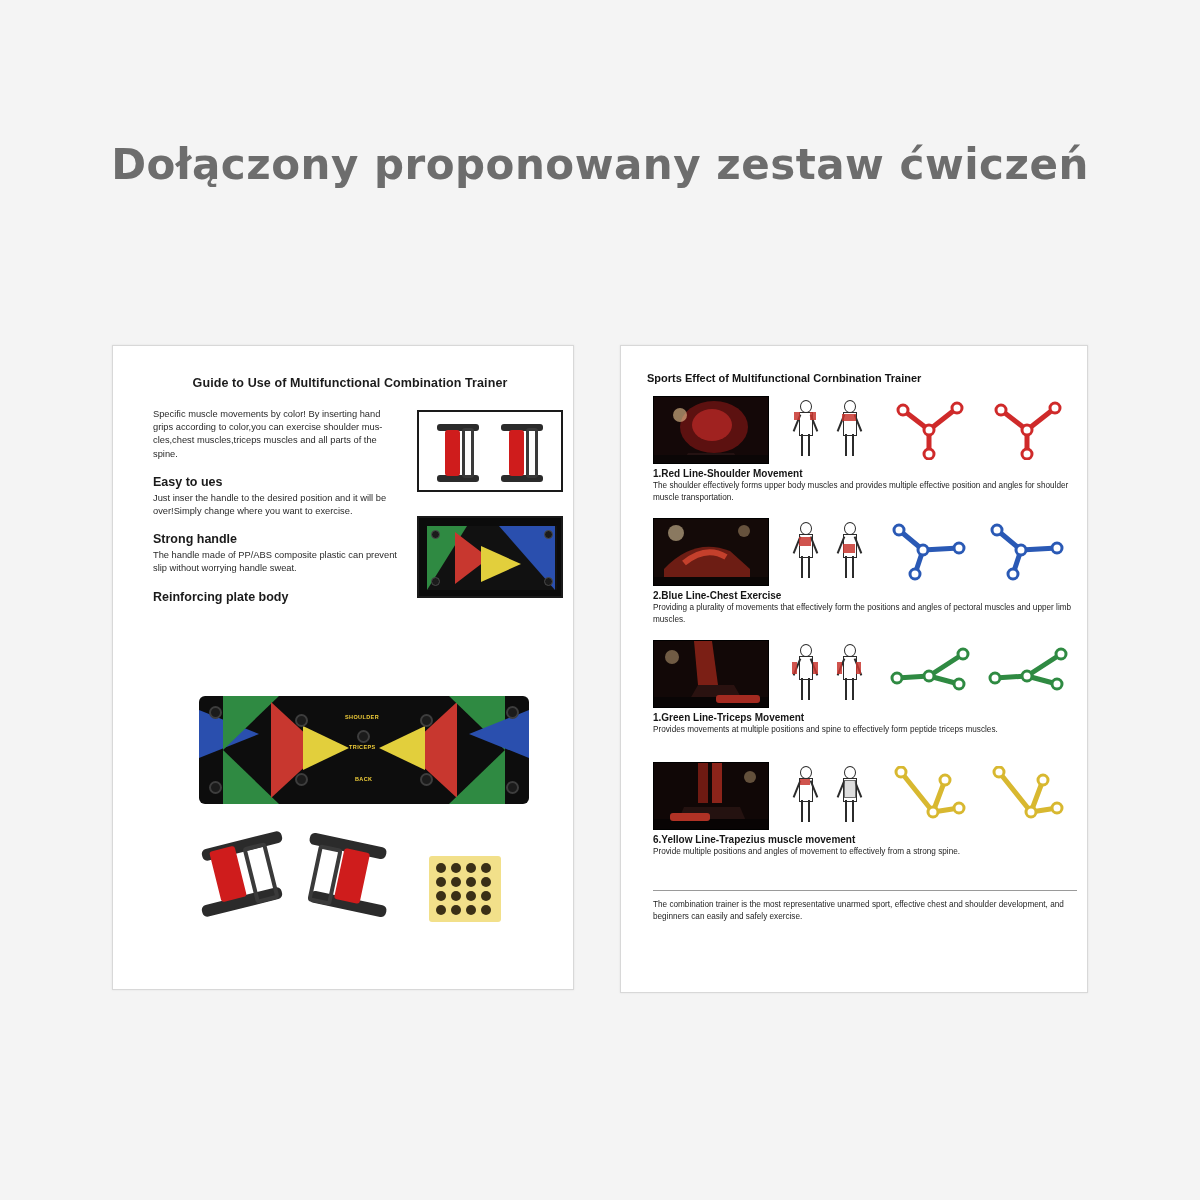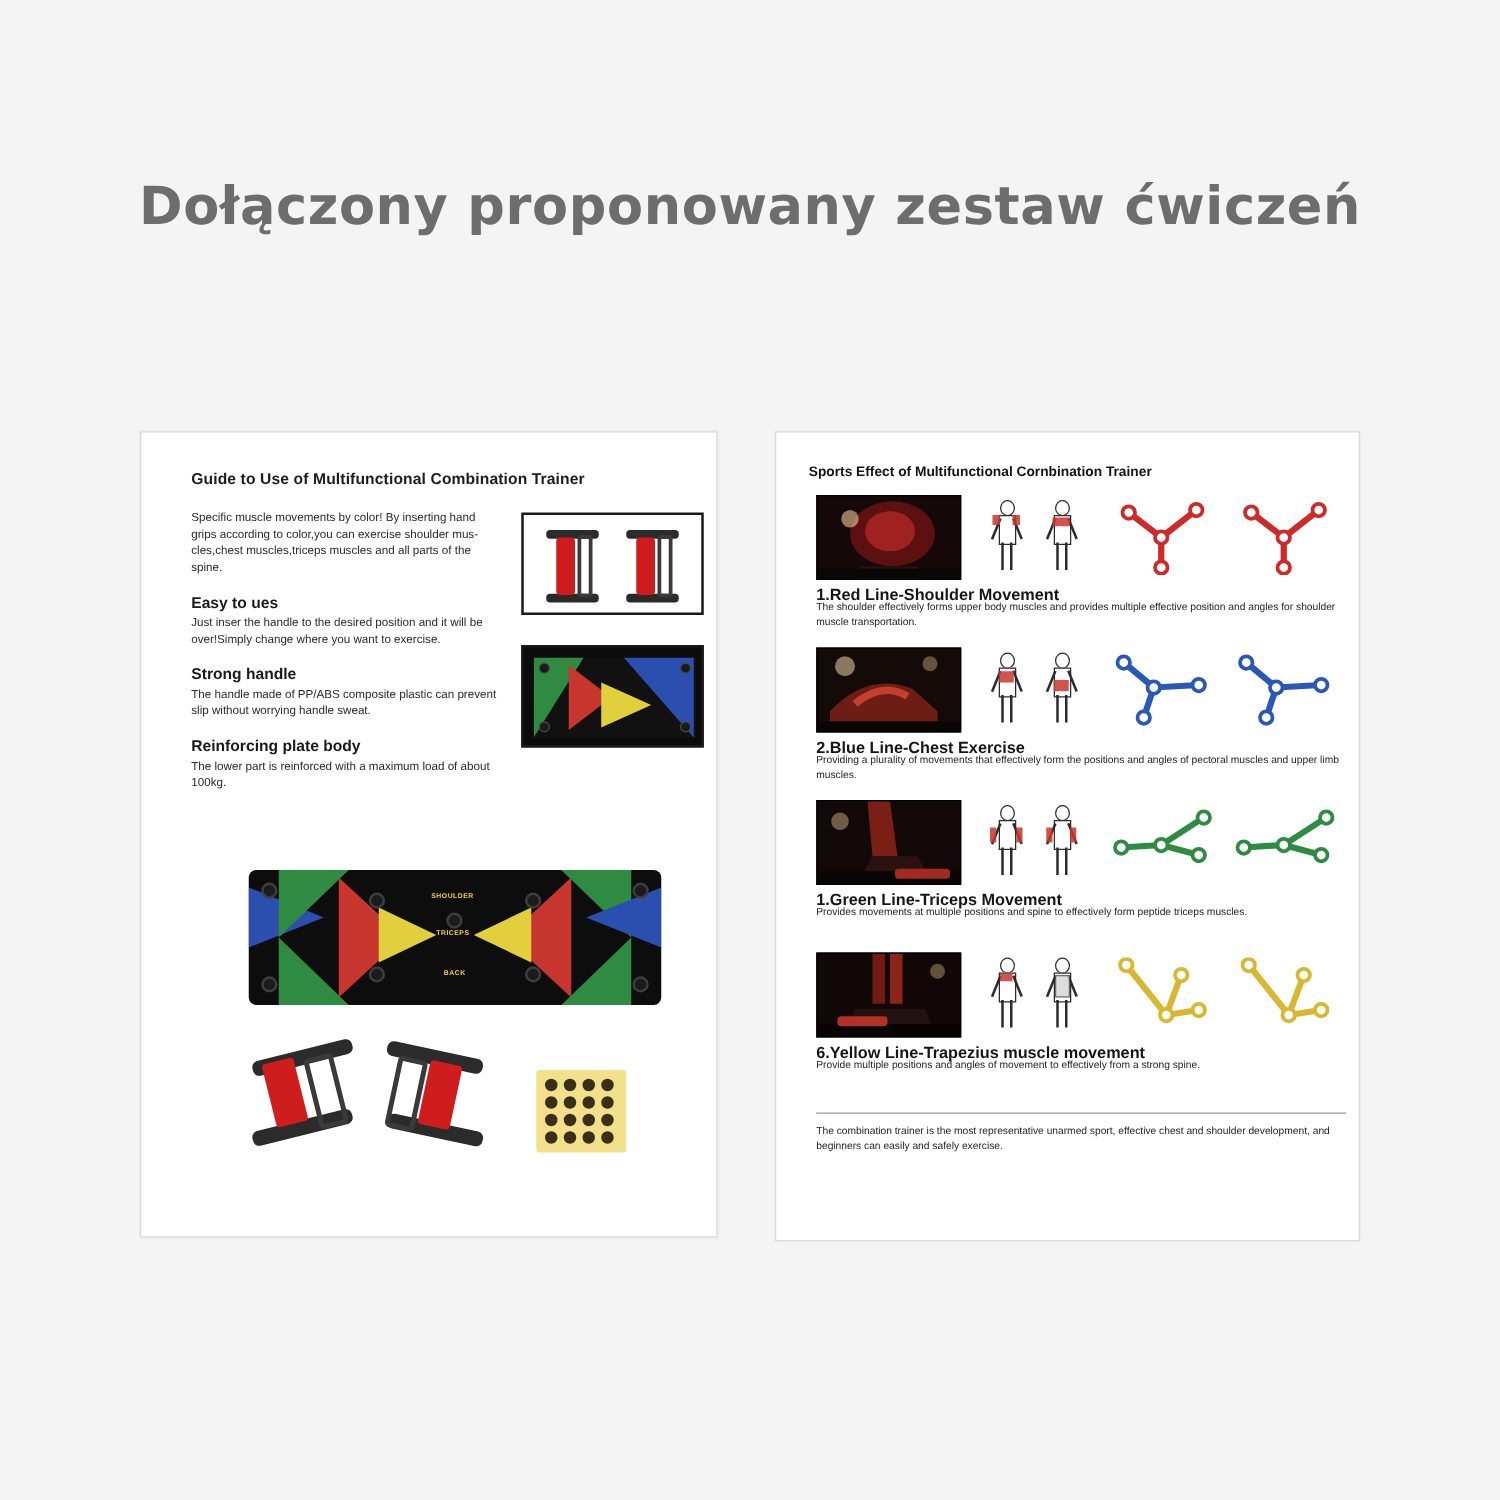--- a/index.html
+++ b/index.html
@@ -61,20 +61,21 @@
     padding: 24px 22px 18px 22px;
   }
 
   
   .l-title {
     font-size: 12.5px;
     font-weight: 700;
     color: #1c1c1c;
     margin: 2px 0 18px 14px;
     letter-spacing: 0.1px;
+    text-align: center;
   }
   .l-body {
     position: relative;
   }
   .l-col-text {
     width: 250px;
     margin-left: 14px;
   }
   .l-h {
     font-size: 12.5px;
@@ -266,21 +267,21 @@
     position: absolute;
     left: 236px;
     top: 4px;
     width: 190px;
     height: 62px;
   }
   .r-cap {
     position: absolute;
     left: 0;
     top: 72px;
-    font-size: 13px;
+    font-size: 10px;
     font-weight: 700;
     color: #151515;
   }
   .r-txt {
     position: absolute;
     left: 0;
     top: 84px;
     width: 420px;
     font-size: 8.2px;
     line-height: 1.45;
@@ -348,21 +349,20 @@
       <div class="l-col-text">
         <p class="l-first-p">Specific muscle movements by color! By inserting hand grips according to color,you can exercise shoulder mus-cles,chest muscles,triceps muscles and all parts of the spine.</p>
 
         <div class="l-h">Easy to ues</div>
         <p class="l-p">Just inser the handle to the desired position and it will be over!Simply change where you want to exercise.</p>
 
         <div class="l-h">Strong handle</div>
         <p class="l-p">The handle  made of PP/ABS composite plastic can prevent slip without worrying handle sweat.</p>
 
         <div class="l-h">Reinforcing plate body</div>
-        <p class="l-p">The lower part is reinforced with a maximum load of about 100kg.</p>
       </div>
 
       <div class="photo-box box-grips">
         <div class="grip" style="left:18px;">
           <div class="bar top"></div>
           <div class="bar bot"></div>
           <div class="pad"></div>
           <div class="frame"></div>
         </div>
         <div class="grip" style="left:82px;">

